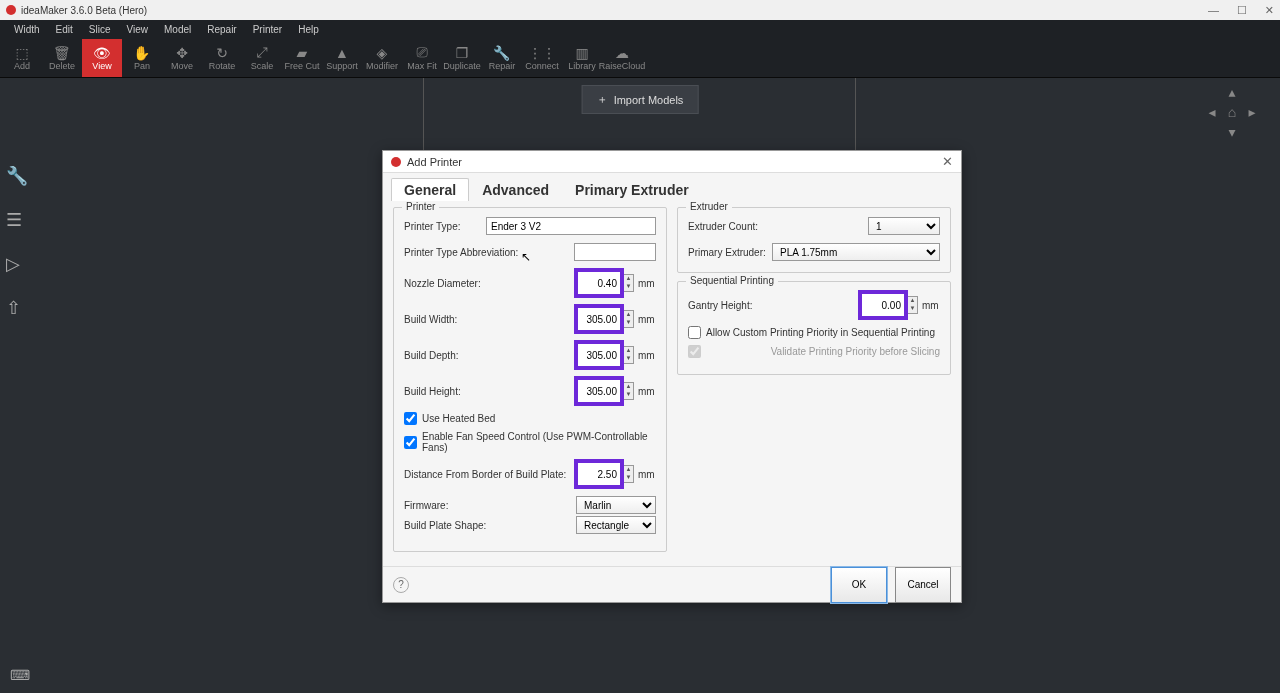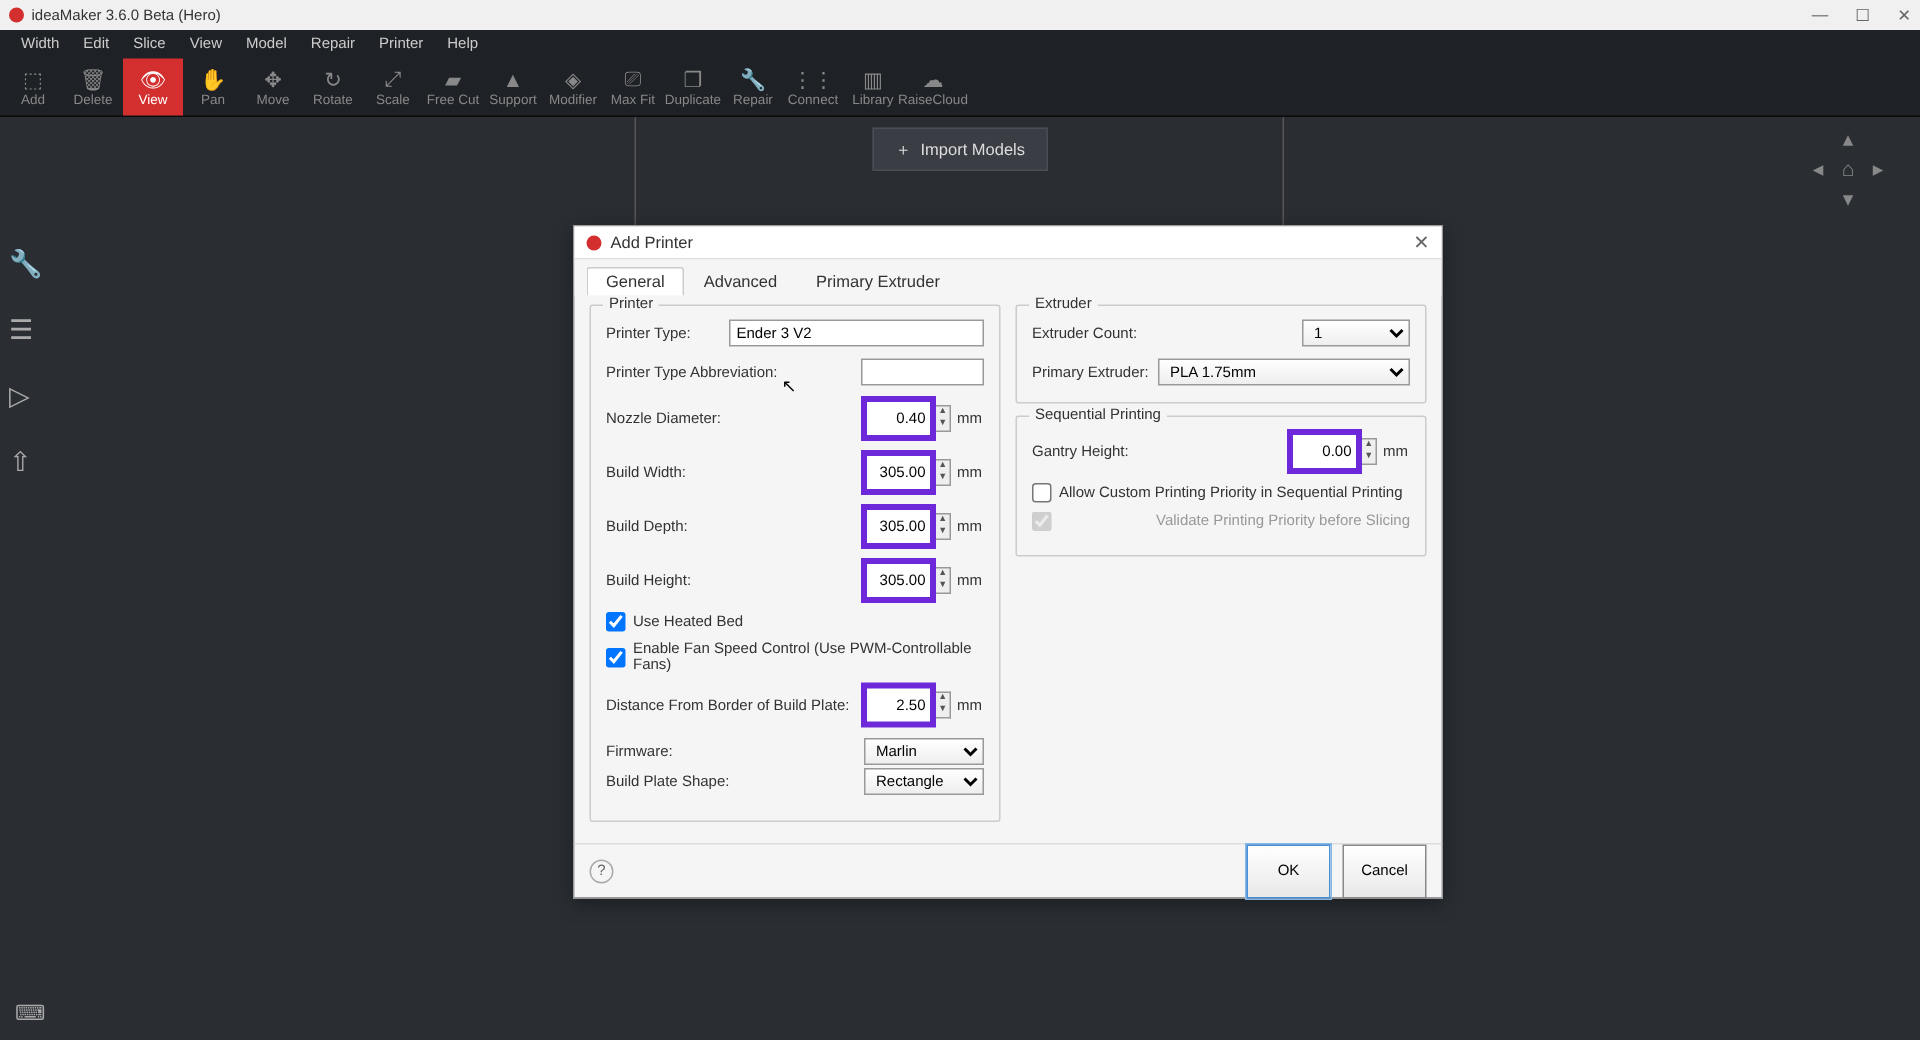--- a/index.html
+++ b/index.html
@@ -43,21 +43,21 @@
 .platered { position: absolute; left: 425px; top: 543px; width: 70px; height: 3px; background: #d32f2f; }
 .plateblue { position: absolute; left: 424px; top: 540px; width: 2px; height: 6px; background: #3b82f6; }
 
 
 .dialog { position: absolute; left: 350px; top: 150px; width: 580px; background: #f5f5f5; border: 1px solid #999; box-shadow: 0 3px 12px rgba(0,0,0,0.4); font-size: 11px; color: #333; margin-left: 32px; }
 .dlgtitle { height: 22px; background: #fff; display: flex; align-items: center; padding: 0 8px; border-bottom: 1px solid #ddd; }
 .dlgtitle .logo { width: 10px; height: 10px; background: #d32f2f; border-radius: 50%; margin-right: 6px; }
 .dlgtitle .close { margin-left: auto; font-size: 13px; cursor: pointer; color: #666; }
 
 .tabs { display: flex; padding: 5px 8px 0; background: #f5f5f5; }
-.tab { padding: 3px 12px; font-size: 11px; cursor: pointer; border: 1px solid transparent; border-bottom: none; }
+.tab { padding: 3px 12px; font-size: 14px; cursor: pointer; border: 1px solid transparent; border-bottom: none; font-weight: bold; }
 .tab.active { background: #fff; border-color: #ccc; border-radius: 2px 2px 0 0; }
 
 .dlgbody { padding: 6px 10px; display: flex; gap: 10px; }
 .col { flex: 1; }
 
 .group { border: 1px solid #ccc; border-radius: 2px; padding: 8px 10px 10px; margin-bottom: 8px; position: relative; }
 .group .gtitle { position: absolute; top: -7px; left: 8px; background: #f5f5f5; padding: 0 4px; font-size: 10px; }
 
 .row { display: flex; align-items: center; margin-bottom: 6px; min-height: 20px; }
 .row label { flex: 0 0 auto; font-size: 10px; }

